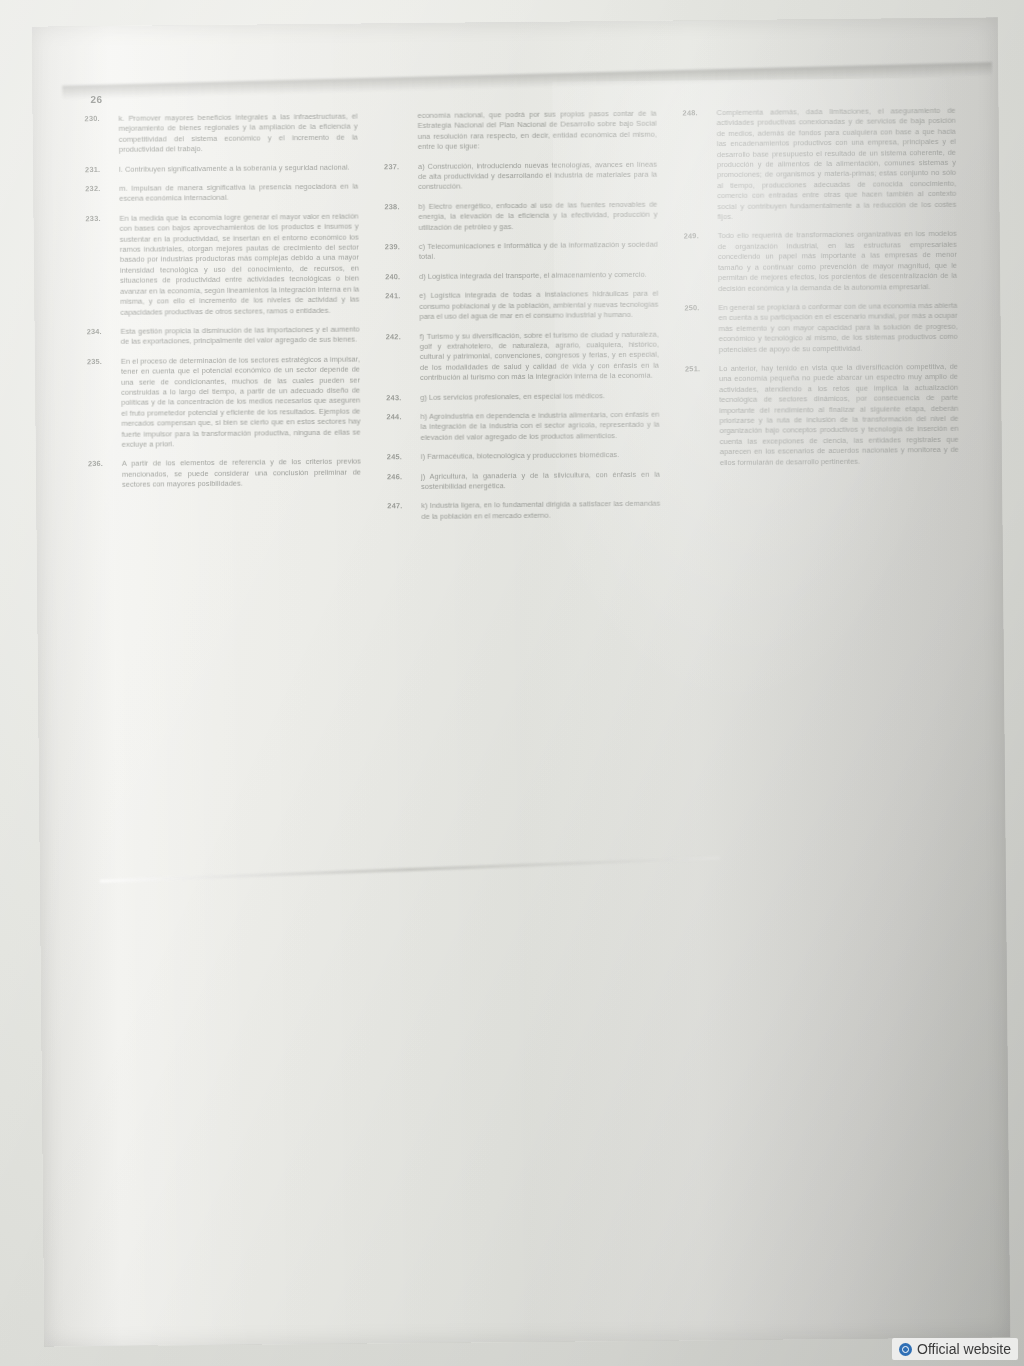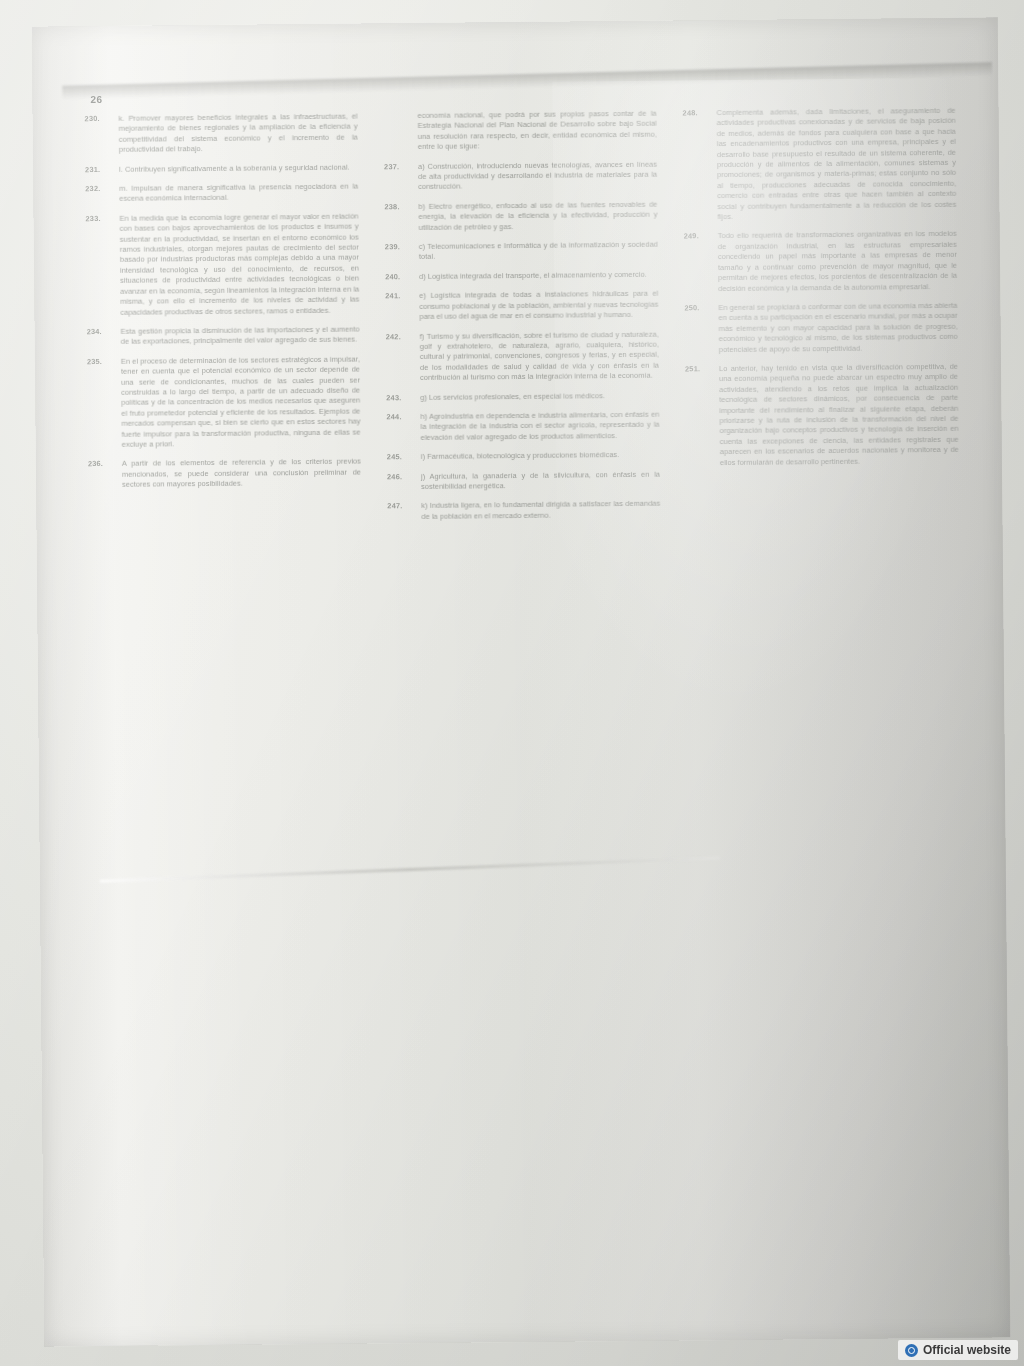--- a/index.html
+++ b/index.html
@@ -149,23 +149,23 @@
   .wm-badge::before{
     content:"";
     position:absolute;
     left:3px; top:3px;
     width:7px; height:7px;
     border:1.4px solid #ffffff;
     border-radius:50%;
     box-sizing:border-box;
   }
   .wm-text {
-    font-size: 12px;
+    font-size: 14px;
     color: #3a3a3a;
-    font-weight: bold;
+    font-weight: normal;
   }
 </style>
 </head>
 <body>
 
 <div class="photo">
   <div class="sheet">
 
     <div class="top-edge"></div>
     <div class="crease"></div>

